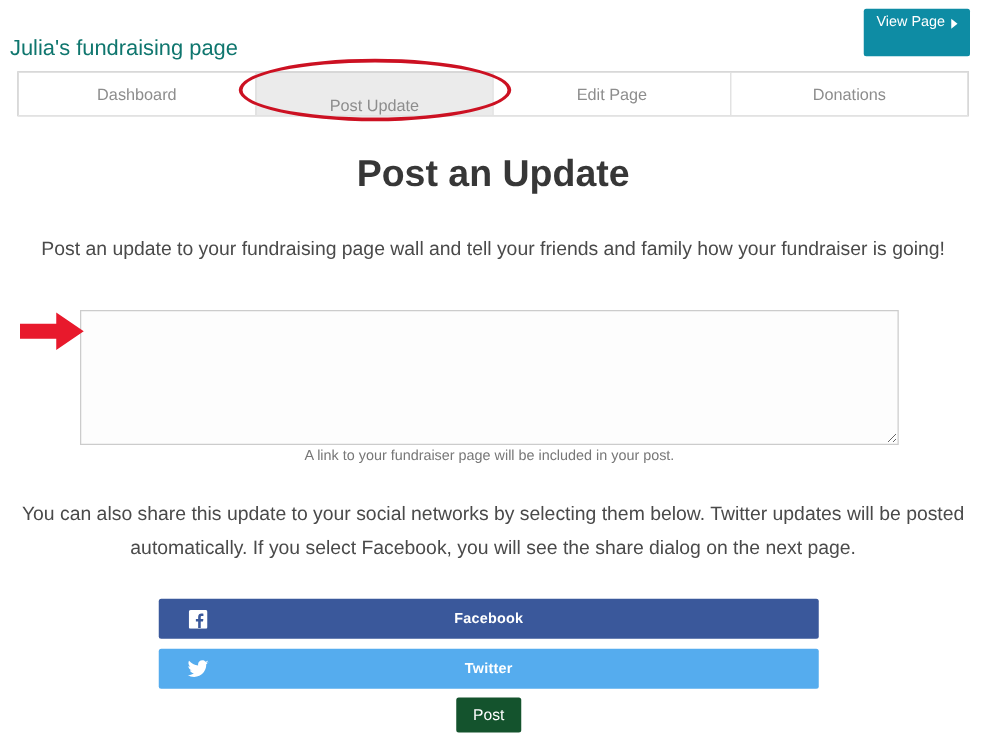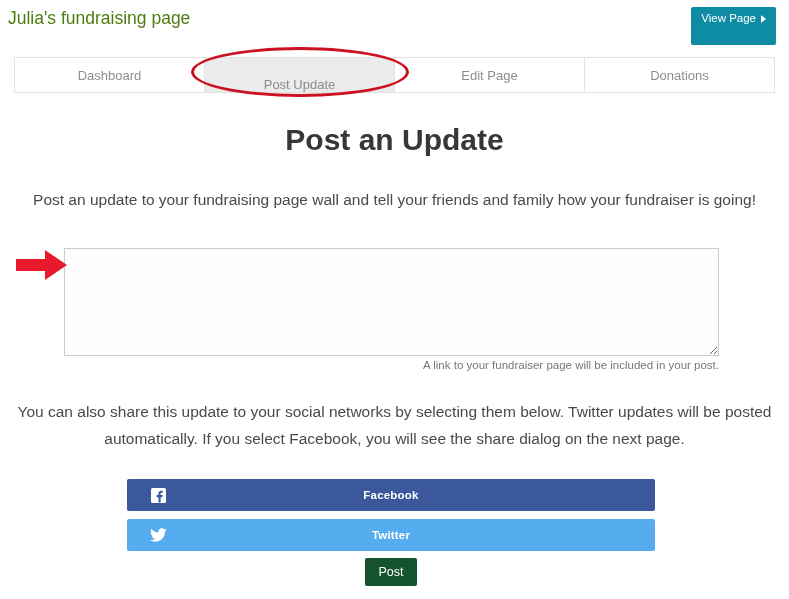--- a/index.html
+++ b/index.html
@@ -21,24 +21,24 @@
   #page-header {
     position: absolute;
     left: 0;
     top: 0;
     width: 789px;
     height: 52px;
   }
   #page-title {
     position: absolute;
     left: 8px;
-    top: 8px;
+    top: 28px;
     font-size: 17.5px;
     font-weight: 400;
-    color: #4d7c0f;
+    color: #0f766e;
     white-space: nowrap;
     letter-spacing: 0px;
     text-align: center;
   }
   #view-page-button {
     position: absolute;
     right: 13px;
     top: 7px;
     background: #0e8ca4;
     color: #ffffff;
@@ -146,21 +146,21 @@
     font-size: 13px;
     color: #333333;
     padding: 6px 8px;
     outline: none;
   }
   #textarea-help {
     position: absolute;
     left: 64px;
     top: 359px;
     width: 655px;
-    text-align: right;
+    text-align: center;
     font-size: 11.5px;
     color: #777777;
   }
 
   
   #textarea-arrow {
     position: absolute;
     left: 16px;
     top: 248px;
     width: 52px;

